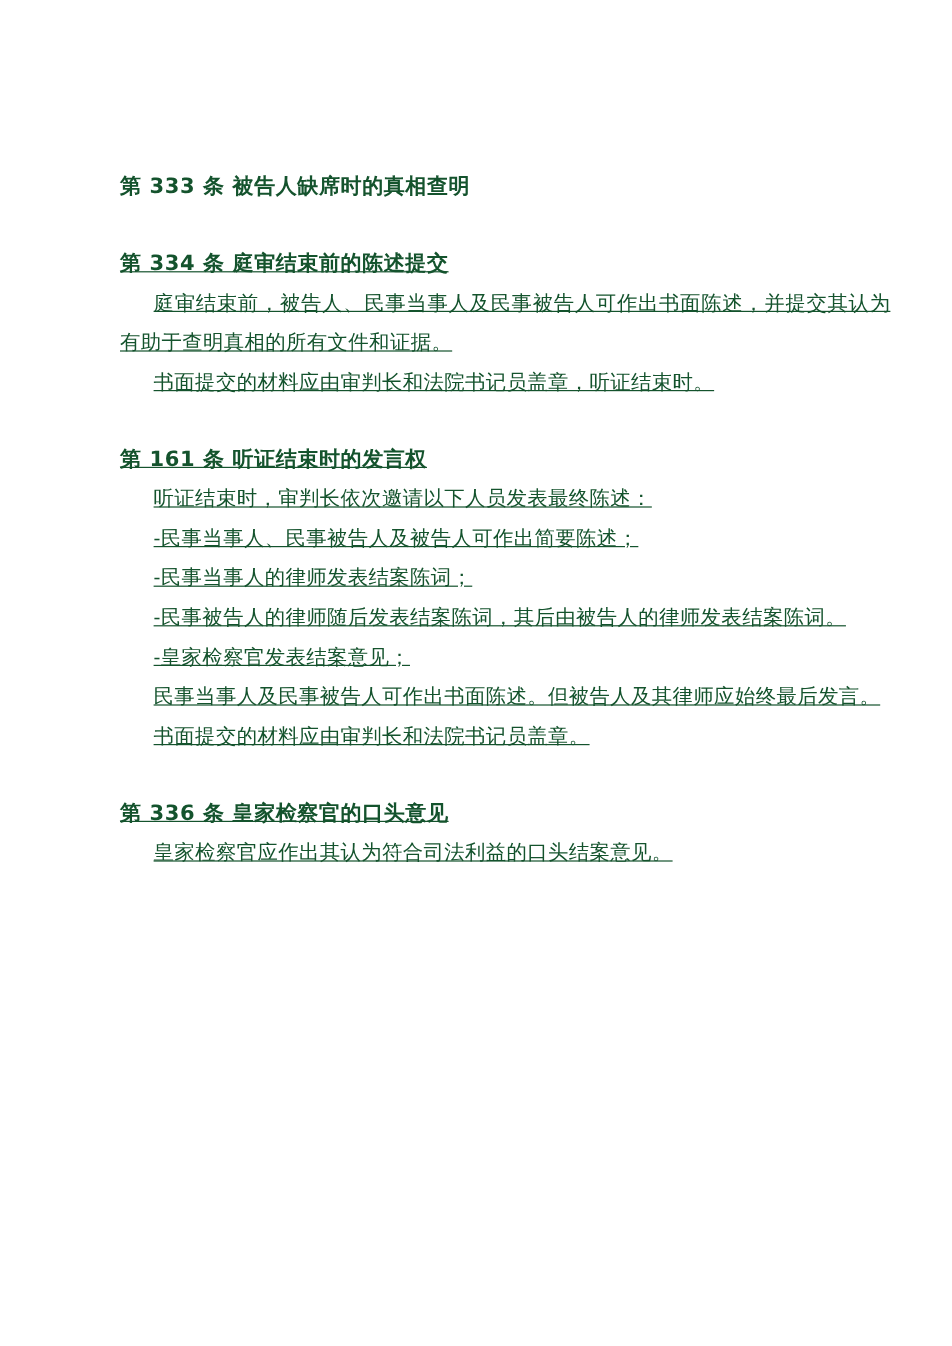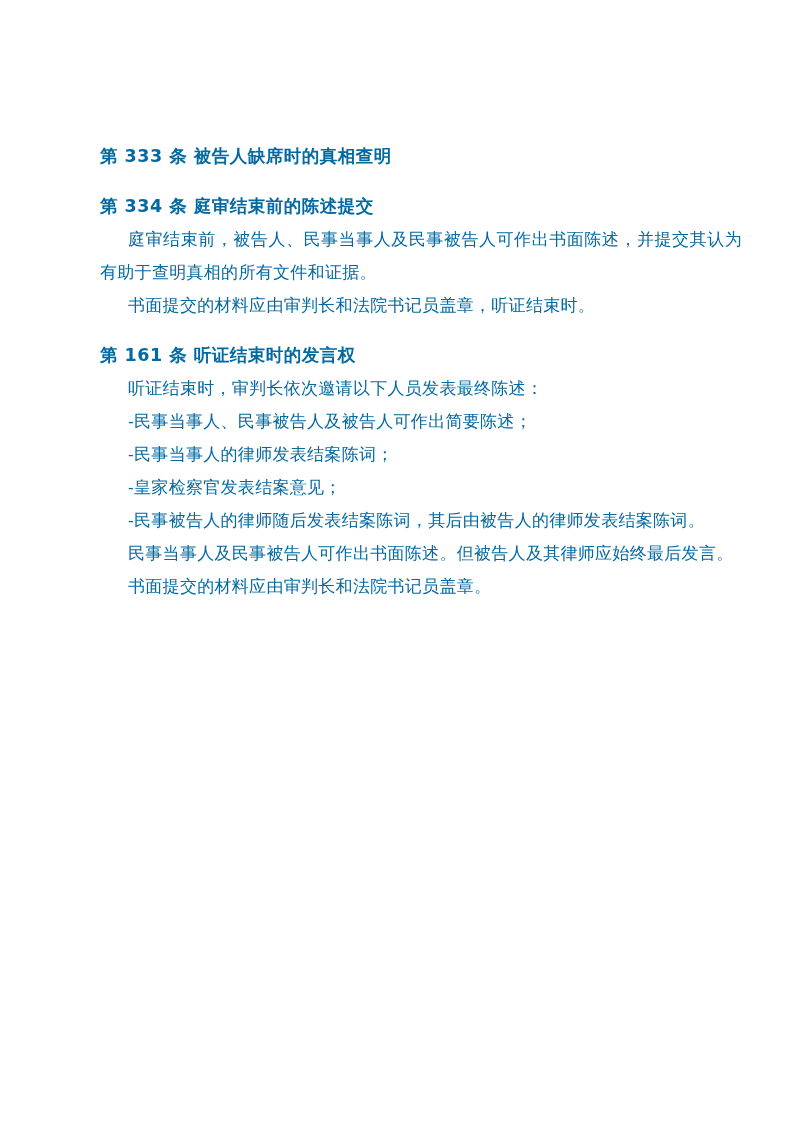--- a/index.html
+++ b/index.html
@@ -5,32 +5,33 @@
   html, body {
     margin: 0;
     padding: 0;
     background: #ffffff;
   }
   .page {
     position: relative;
     width: 793px;
     height: 902px;
     background: #ffffff;
-    color: #0369a1;
+    color: #14532d;
     font-family: "DejaVu Serif", "Liberation Serif", serif;
     overflow: hidden;
   }
   .content {
     position: absolute;
     left: 100px;
     top: 140px;
     width: 642px;
   }
   .article + .article {
-    margin-top: 17px;
+    margin-top: 31px;
+    text-decoration: underline;
   }
   .article h2 {
     margin: 0;
     font-size: 17.5px;
     line-height: 33px;
     font-weight: bold;
     font-family: "DejaVu Sans", "Liberation Sans", sans-serif;
     letter-spacing: 0.5px;
   }
   .article p {
@@ -67,24 +68,28 @@
       <h2>第 334 条 庭审结束前的陈述提交</h2>
       <p>庭审结束前，被告人、民事当事人及民事被告人可作出书面陈述，并提交其认为有助于查明真相的所有文件和证据。</p>
       <p>书面提交的材料应由审判长和法院书记员盖章，听证结束时。</p>
     </section>
 
     <section class="article">
       <h2>第 161 条 听证结束时的发言权</h2>
       <p>听证结束时，审判长依次邀请以下人员发表最终陈述：</p>
       <p>-民事当事人、民事被告人及被告人可作出简要陈述；</p>
       <p>-民事当事人的律师发表结案陈词；</p>
+      <p>-民事被告人的律师随后发表结案陈词，其后由被告人的律师发表结案陈词。</p>
       <p>-皇家检察官发表结案意见；</p>
-      <p>-民事被告人的律师随后发表结案陈词，其后由被告人的律师发表结案陈词。</p>
       <p>民事当事人及民事被告人可作出书面陈述。但被告人及其律师应始终最后发言。</p>
       <p>书面提交的材料应由审判长和法院书记员盖章。</p>
     </section>
 
+    <section class="article">
+      <h2>第 336 条 皇家检察官的口头意见</h2>
+      <p>皇家检察官应作出其认为符合司法利益的口头结案意见。</p>
+    </section>
 
 
   </main>
 
   <footer class="page-number">98</footer>
 </div>
 
 </body></html>

